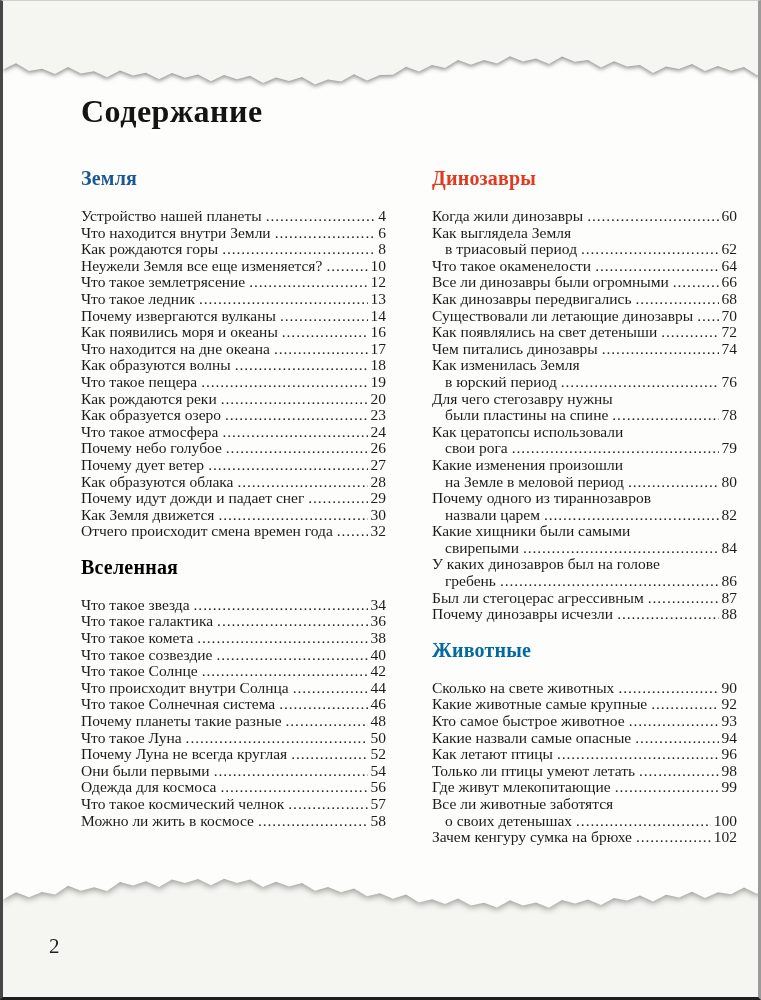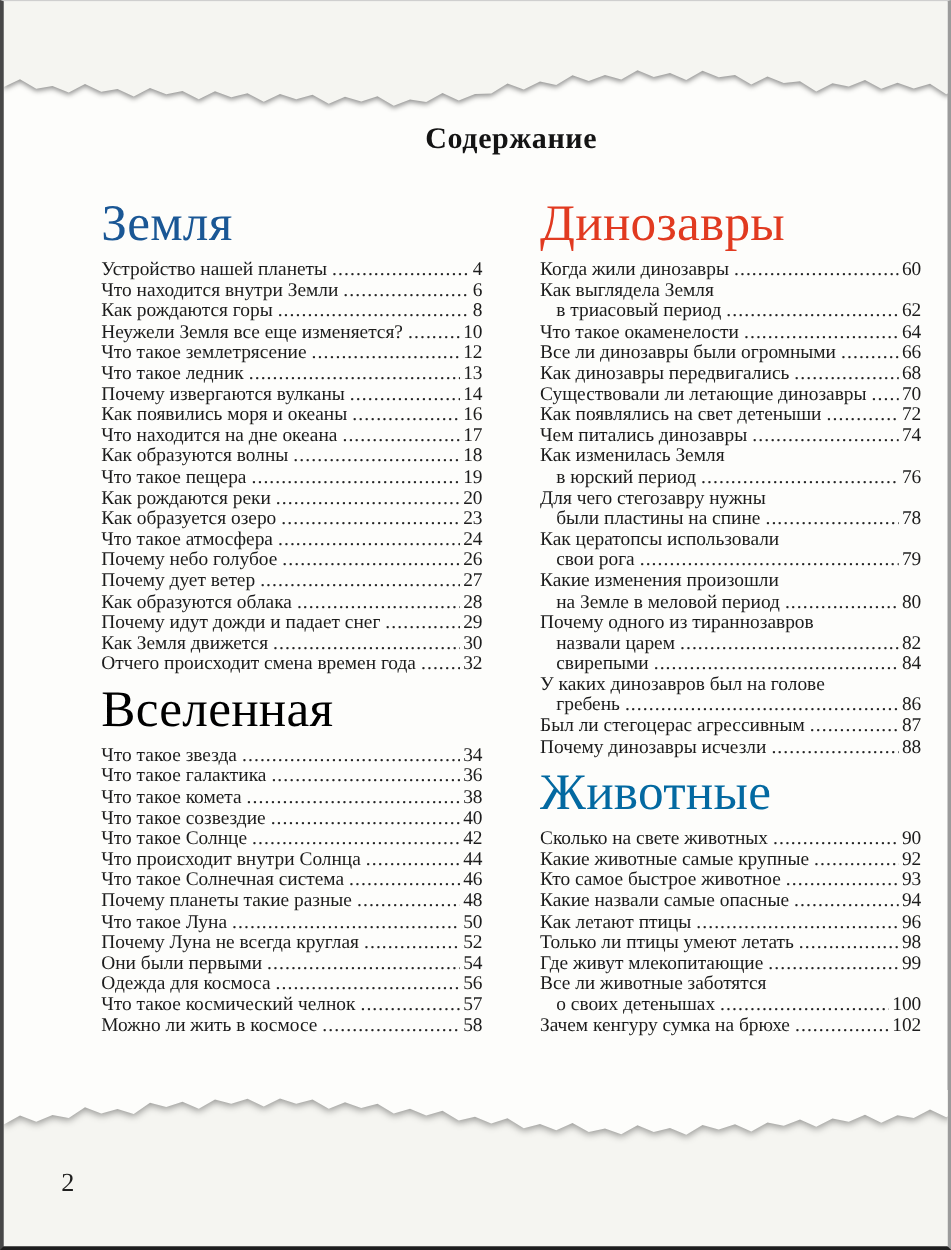--- a/index.html
+++ b/index.html
@@ -15,30 +15,29 @@
     border-top:1px solid #cfcfcf;
     overflow:hidden;
     font-family:"Liberation Serif","DejaVu Serif",serif;
   }
   .tear-svg{position:absolute;left:0;pointer-events:none;}
   #tear-top{top:0;}
   #tear-bottom{bottom:0;}
   .content{position:absolute;left:78px;top:94px;width:656px;}
   .page-title{
     margin:0 0 33px 0;
-    text-align:center;
-    font-size:24px;line-height:32px;
+    font-size:32px;line-height:32px;
     font-weight:700;color:#141414;
     letter-spacing:.5px;
   }
   .columns{display:flex;gap:46px;}
   .col{width:305px;min-width:0;}
   .toc-heading{
     margin:0 0 12px 0;
-    font-size:41px;line-height:36px;font-weight:400;
+    font-size:20px;line-height:36px;font-weight:700;
     letter-spacing:.2px;
   }
   .toc-section + .toc-section .toc-heading{margin-top:9px;}
   .toc-row{
     display:flex;align-items:baseline;
     font-size:15.5px;line-height:16.6px;color:#1c1c1c;
   }
   .toc-row .t{white-space:nowrap;}
   .toc-row .dots{
     flex:1 1 auto;min-width:0;overflow:hidden;
@@ -319,20 +318,23 @@
               <span class="dots"></span>
               <span class="n">80</span>
             </div>
             <div class="toc-row">
               <span class="t">Почему одного из тираннозавров</span>
             </div>
             <div class="toc-row cont">
               <span class="t">назвали царем</span>
               <span class="dots"></span>
               <span class="n">82</span>
+            </div>
+            <div class="toc-row">
+              <span class="t">Какие хищники были самыми</span>
             </div>
             <div class="toc-row cont">
               <span class="t">свирепыми</span>
               <span class="dots"></span>
               <span class="n">84</span>
             </div>
             <div class="toc-row">
               <span class="t">У каких динозавров был на голове</span>
             </div>
             <div class="toc-row cont">

